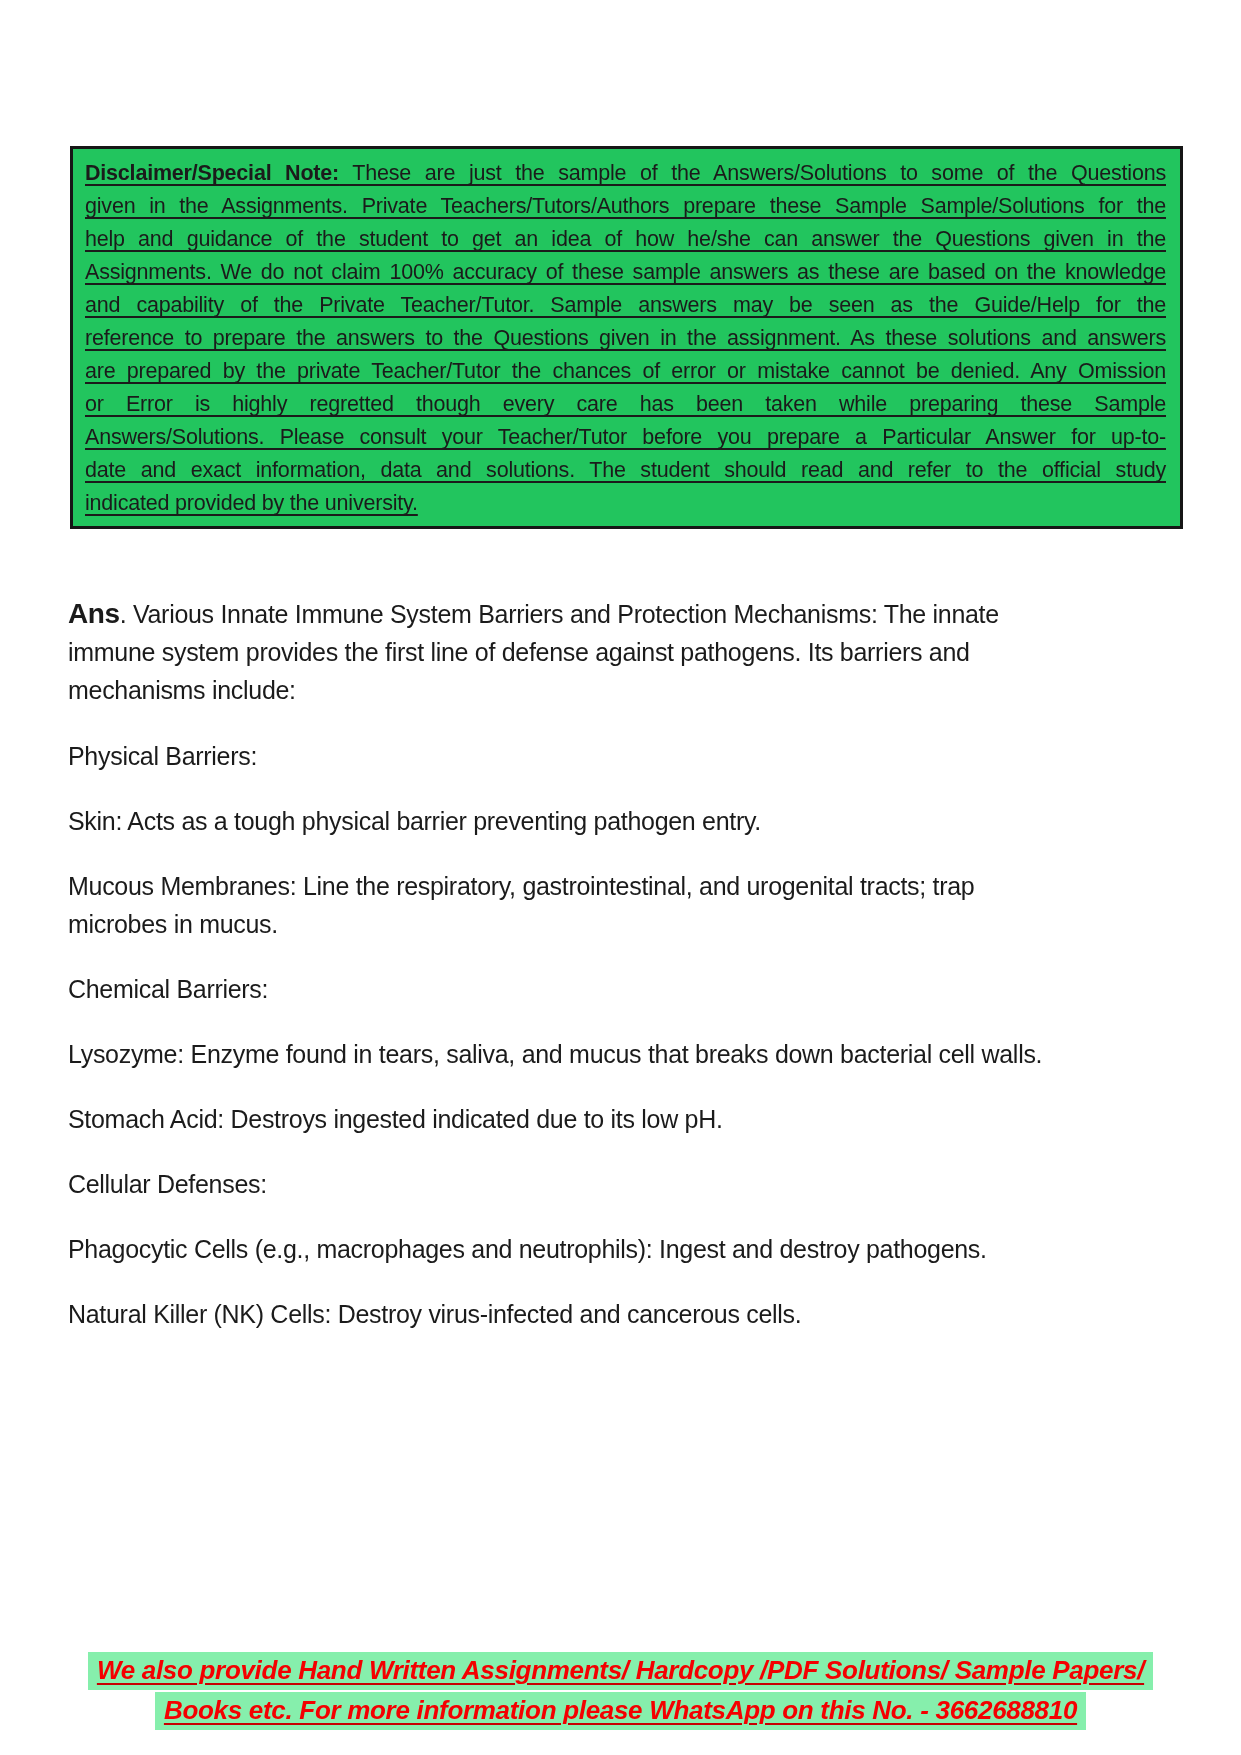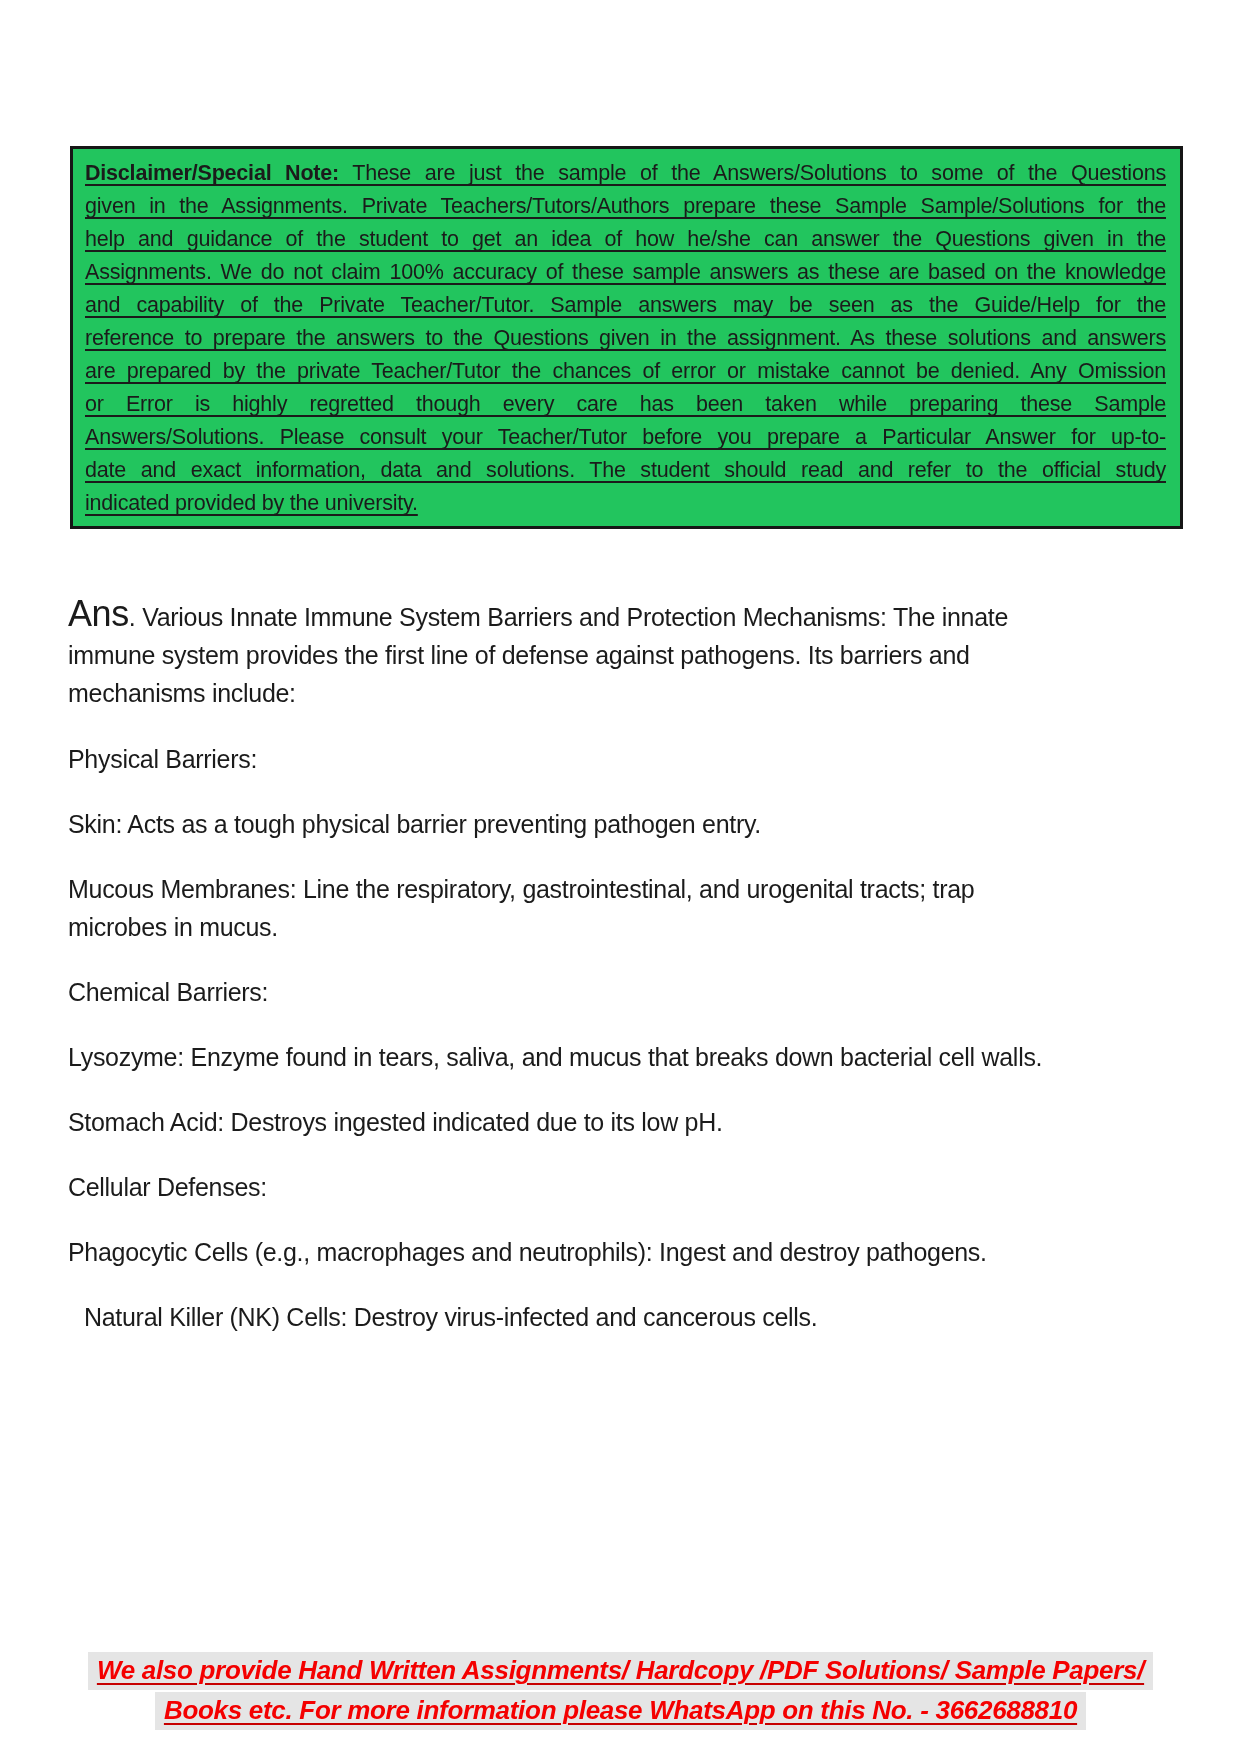--- a/index.html
+++ b/index.html
@@ -55,37 +55,37 @@
   }
   .note-heading { margin-bottom: 40px; }
   .question-heading { margin-bottom: 26px; }
   .body-text {
     font-size: 25px;
     line-height: 38px;
     letter-spacing: -0.3px;
     color: #1b1b1b;
   }
   .ans-block { margin-bottom: 28px; }
-  .ans-label { font-weight: 400; font-size: 36px; letter-spacing: -0.4px; }
+  .ans-label { font-weight: 700; font-size: 28px; letter-spacing: -0.4px; }
   .pre { white-space: pre-line; }
   .para { margin-bottom: 27px; white-space: pre-line; }
-  .para:last-child { margin-bottom: 0; margin-left: 16px; }
+  .para:last-child { margin-bottom: 0; }
 
   
   .footer {
     position: absolute;
     left: 0;
     top: 1652px;
     width: 1241px;
     text-align: center;
   }
   .footer-line { margin-bottom: 2px; }
   .footer-hl {
     display: inline-block;
-    background: #e5e5e5;
+    background: #86efac;
     color: #f40000;
     font-weight: 700;
     font-style: italic;
     font-size: 26px;
     line-height: 34px;
     padding: 1px 9px 3px 9px;
     letter-spacing: -0.3px;
     text-decoration: underline;
     text-decoration-color: #c70000;
     text-decoration-thickness: 2px;

